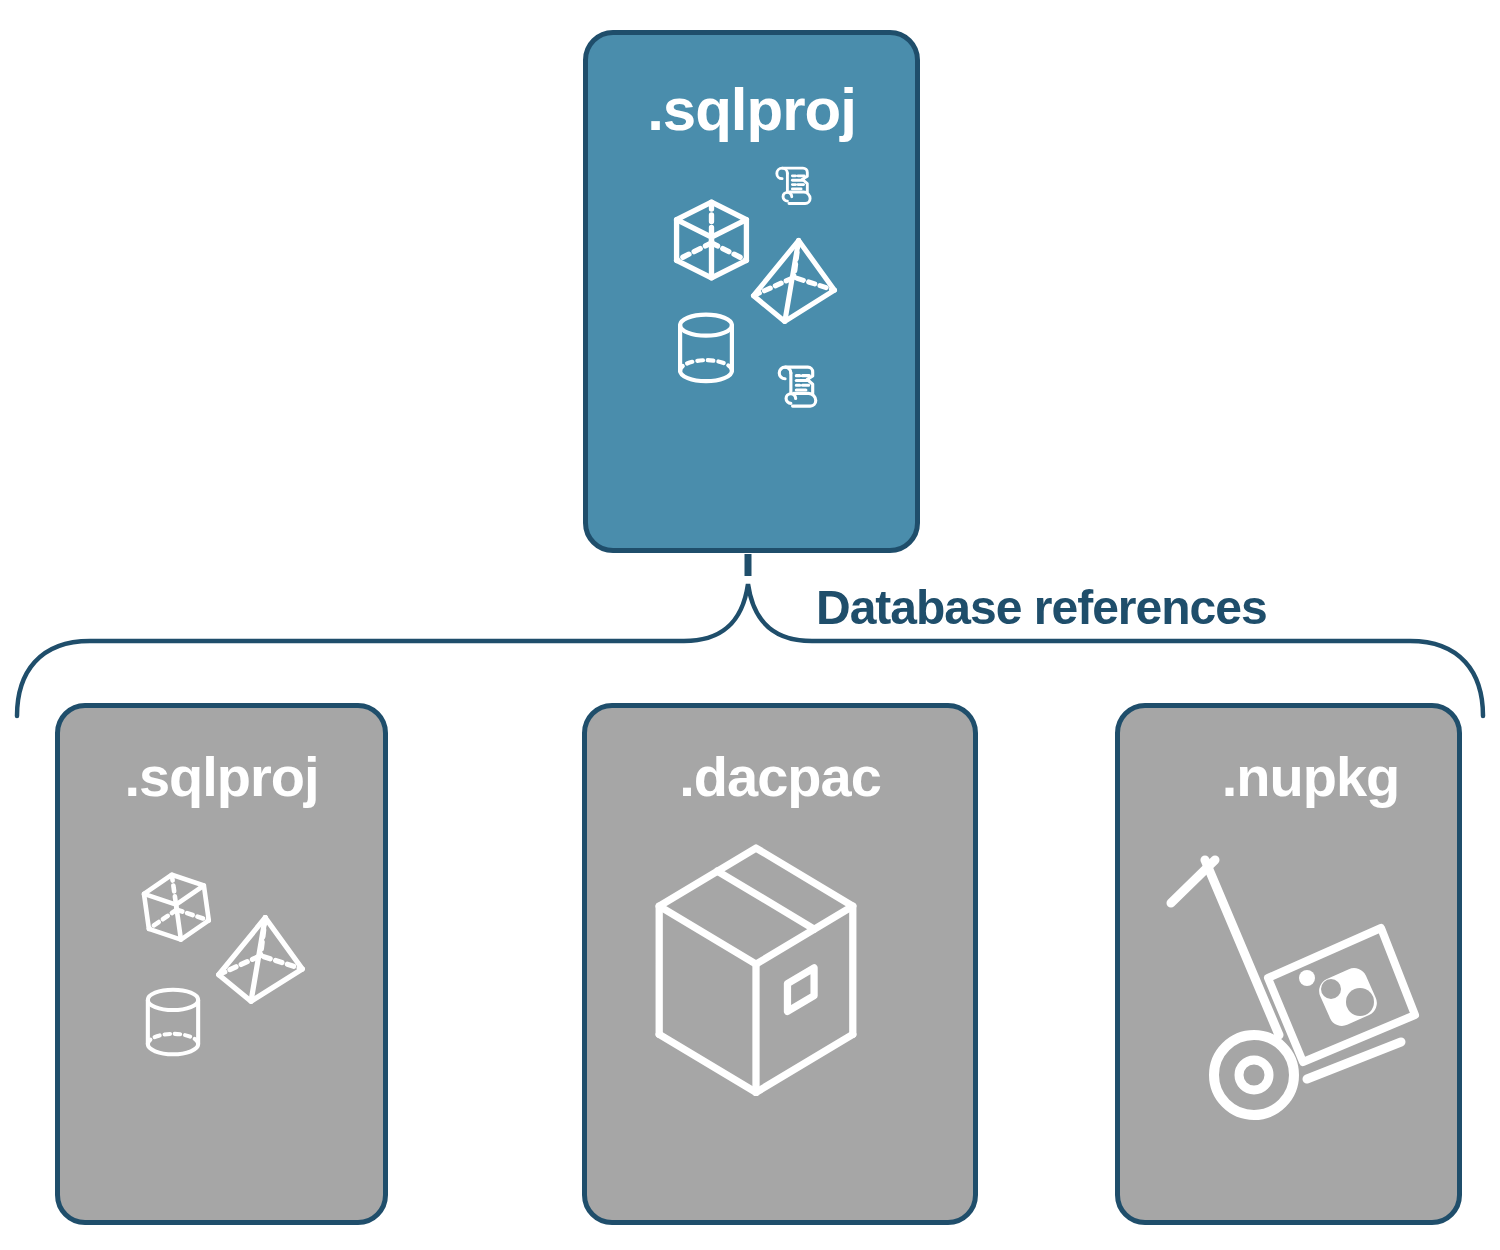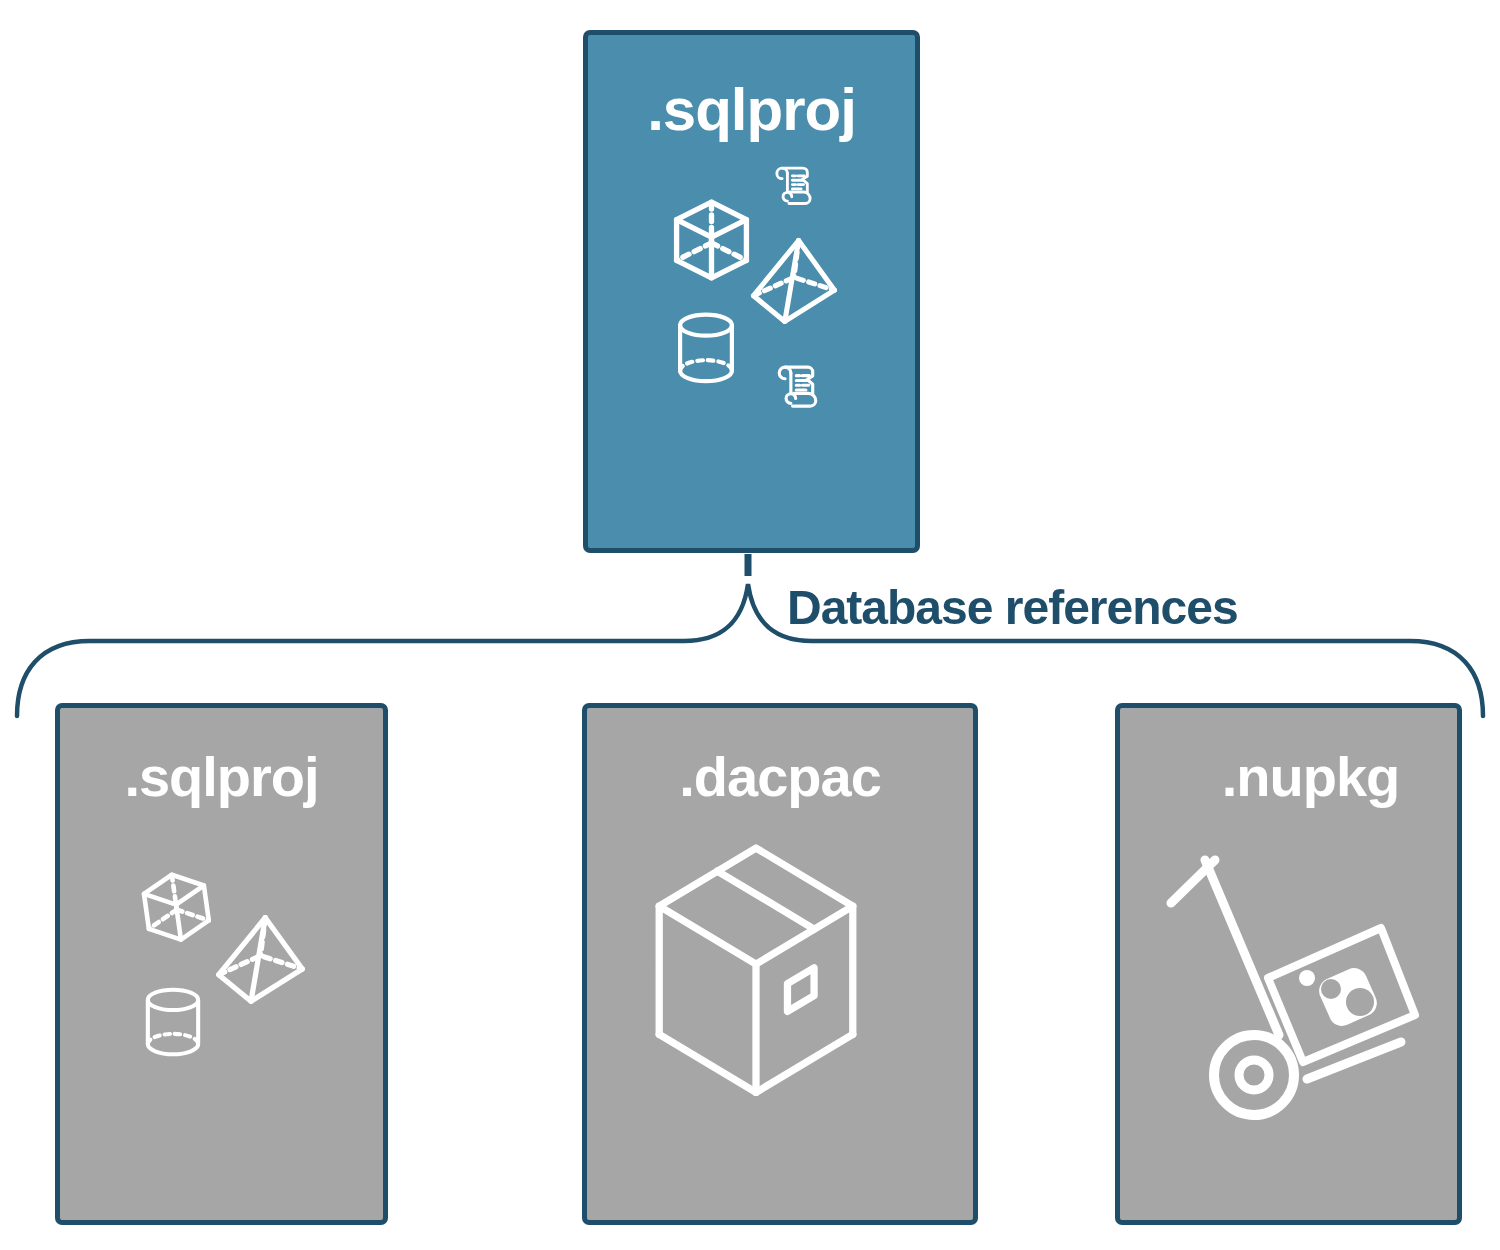--- a/index.html
+++ b/index.html
@@ -1,31 +1,31 @@
 <!DOCTYPE html>
 <html><head>
 <meta charset="utf-8">
 <style>
   html,body{margin:0;padding:0;background:#fff;}
   #canvas{
     position:relative;width:1500px;height:1250px;background:#ffffff;
     overflow:hidden;font-family:"Liberation Sans",sans-serif;
   }
-  .box{position:absolute;box-sizing:border-box;border:5px solid #1f4e6b;border-radius:7px;}
+  .box{position:absolute;box-sizing:border-box;border:5px solid #1f4e6b;border-radius:30px;}
   .box-blue{background:#4a8dac;}
   .box-gray{background:#a6a6a6;}
   .box-title{
     text-align:center;color:#ffffff;font-weight:700;letter-spacing:-1px;
     font-family:"Liberation Sans",sans-serif;
   }
   .root-title{font-size:60px;padding-top:40px;}
   .child-title{font-size:56px;padding-top:36px;}
   .icon{position:absolute;}
   #edge-label{
-    position:absolute;left:787px;top:580px;
+    position:absolute;left:816px;top:580px;
     font-size:48px;font-weight:700;letter-spacing:-1px;color:#1f4e6b;white-space:nowrap;
   }
   #connector{position:absolute;left:0;top:0;pointer-events:none;}
 </style>
 </head>
 <body>
 
 <div id="canvas">
 
   <svg id="connector" width="1500" height="1250" viewBox="0 0 1500 1250" fill="none">

